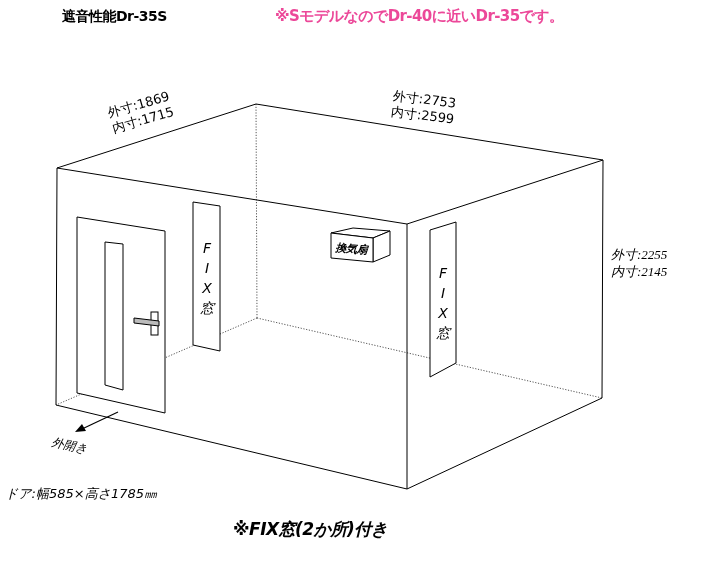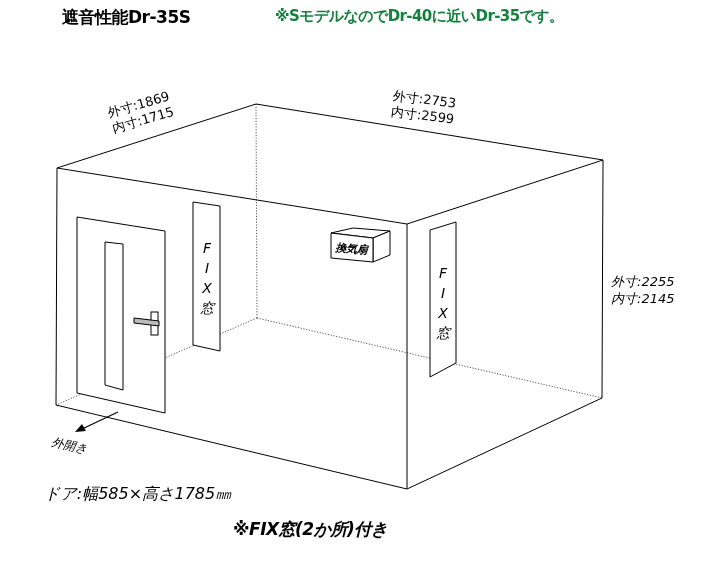--- a/index.html
+++ b/index.html
@@ -8,47 +8,47 @@
       width: 717px;
       height: 561px;
       background: #ffffff;
       overflow: hidden;
       font-family: "DejaVu Sans", "Liberation Sans", sans-serif;
       color: #000000;
     }
     #drawing { position: absolute; left: 0; top: 0; }
     .txt { position: absolute; white-space: nowrap; line-height: 1; }
     .title {
-      left: 62px; top: 9px; font-size: 17px; font-weight: bold; letter-spacing: -0.5px;
+      left: 62px; top: 9px; font-size: 14px; font-weight: bold; letter-spacing: -0.5px;
     }
     .red-note {
       left: 275px; top: 9px; font-size: 15px; font-weight: bold; letter-spacing: -0.6px;
     }
     .dim { font-size: 13px; line-height: 16px; }
     .dim-depth { left: 106px; top: 106px; transform: rotate(-16deg); transform-origin: 0 0; }
     .dim-width { left: 394px; top: 88px; transform: rotate(7deg); transform-origin: 0 0; }
-    .dim-height { left: 611px; top: 273px; font-style: italic; line-height: 17px; }
+    .dim-height { left: 611px; top: 246px; font-style: italic; line-height: 17px; font-family: Liberation Serif, serif; }
     .dim div { display: block; }
     .fix-label {
       position: absolute; width: 26px;
       display: flex; flex-direction: column; align-items: center;
       font-size: 14px; font-style: italic;
     }
     .fix-label span { display: block; height: 20px; line-height: 20px; }
     .fix1 { left: 194px; top: 238px; }
     .fix2 { left: 430px; top: 263px; }
     .vent-label {
       left: 336px; top: 242px; font-size: 11px; font-style: italic; font-weight: bold;
       transform: rotate(5deg); transform-origin: 0 0; letter-spacing: -0.5px;
     }
     .door-open {
       left: 53px; top: 436px; font-size: 12px; font-style: italic;
       transform: rotate(12deg); transform-origin: 0 0;
     }
-    .specs { left: 5px; top: 486px; font-size: 16px; font-style: italic; line-height: 16px; margin-left: 39px; }
+    .specs { left: 5px; top: 486px; font-size: 13px; font-style: italic; line-height: 16px; }
     .specs .l2 { padding-left: 5px; }
     .footer-note {
       left: 233px; top: 521px; font-size: 17px; font-weight: bold; font-style: italic; letter-spacing: -0.5px;
     }
   </style>
 </head>
 <body>
 
 <div id="canvas">
 
@@ -88,21 +88,21 @@
       <polygon points="331,233 373,238 373,262 331,258"></polygon>
     </g>
 
     <g>
       <line x1="118" y1="412" x2="82" y2="429" stroke="#000000" stroke-width="1.2"></line>
       <polygon points="75,432 86,431 82,424" fill="#000000"></polygon>
     </g>
   </svg>
 
   <div class="txt title">遮音性能Dr-35S</div>
-  <div class="txt red-note" style="color:#15803d;">※SモデルなのでDr-40に近いDr-35です。</div>
+  <div class="txt red-note" style="color:#ec4899;">※SモデルなのでDr-40に近いDr-35です。</div>
 
   <div class="txt dim dim-depth">
     <div>外寸:1869</div>
     <div>内寸:1715</div>
   </div>
   <div class="txt dim dim-width">
     <div>外寸:2753</div>
     <div>内寸:2599</div>
   </div>
   <div class="txt dim dim-height">

